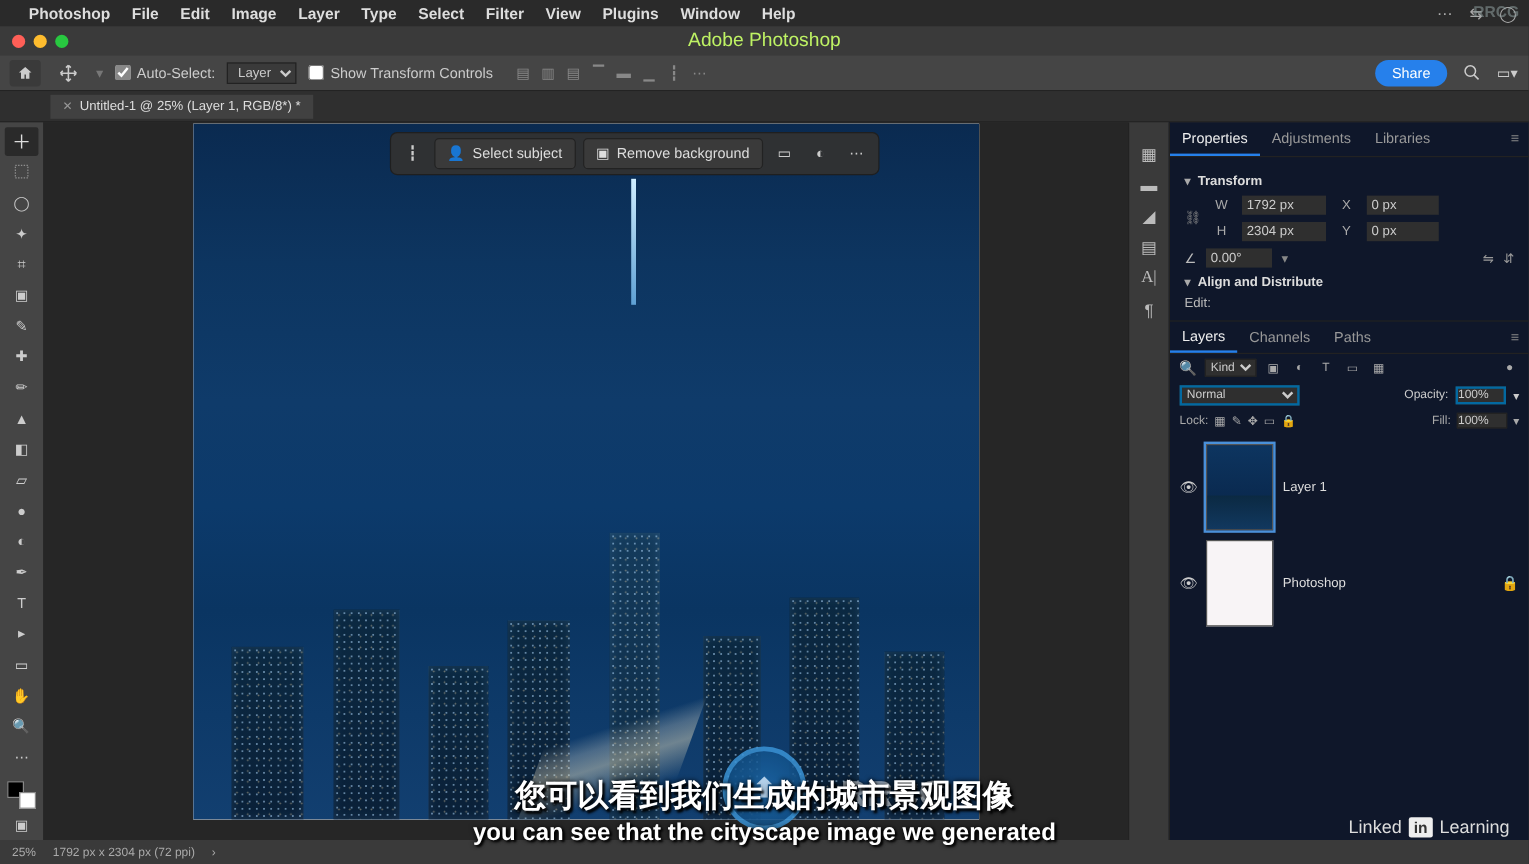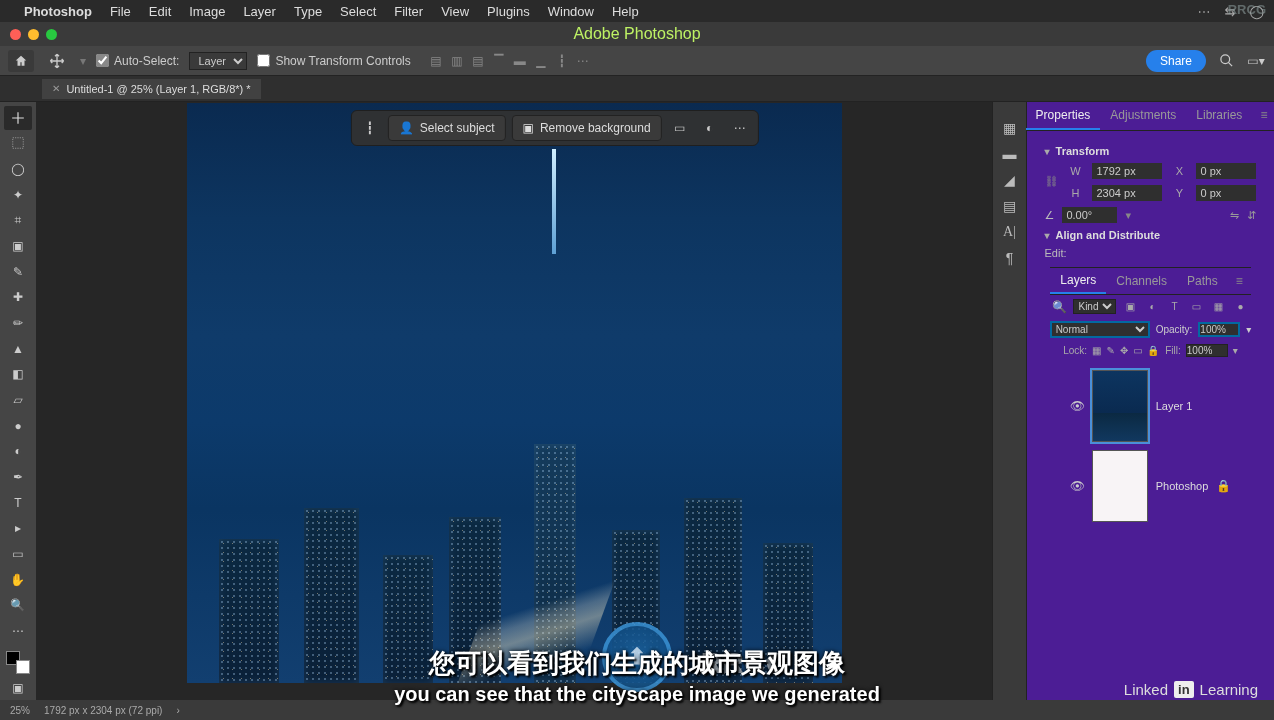--- a/index.html
+++ b/index.html
@@ -2,21 +2,21 @@
 <html><head>
   <meta charset="utf-8">
   <style>
     * { margin: 0; padding: 0; box-sizing: border-box; font-family: -apple-system, "Helvetica Neue", Arial, sans-serif; }
     body { background: #323232; color: #ccc; font-size: 12px; width: 1274px; height: 720px; overflow: hidden; position: relative; }
 
     
     .menubar { height: 22px; background: #2a2a2a; display: flex; align-items: center; padding: 0 10px; color: #ddd; font-size: 13px; }
     .menubar .apple { margin-right: 14px; font-size: 14px; }
     .menubar .appname { font-weight: 600; margin-right: 18px; }
-    .menubar .menu-item { margin-right: 18px; cursor: default; }
+    .menubar .menu-item { margin-right: 18px; cursor: default; font-weight: bold; }
     .menubar-right { margin-left: auto; display: flex; gap: 14px; align-items: center; color: #aaa; }
 
     
     .titlebar { height: 24px; background: #3a3a3a; display: flex; align-items: center; padding-left: 10px; position: relative; }
     .traffic { display: flex; gap: 7px; }
     .traffic span { width: 11px; height: 11px; border-radius: 50%; display: inline-block; }
     .tr-close { background: #ff5f57; }
     .tr-min { background: #febc2e; }
     .tr-max { background: #28c840; }
     .titlebar-title { position: absolute; left: 50%; transform: translateX(-50%); color: #bef264; font-size: 16px; }
@@ -62,21 +62,21 @@
 
     .ctx-toolbar { position: absolute; top: 8px; left: 50%; transform: translateX(-40%); display: flex; gap: 6px; align-items: center; background: rgba(50,50,50,0.95); border: 1px solid #1f1f1f; border-radius: 6px; padding: 4px 6px; }
     .ctx-btn { background: #3a3a3a; border: 1px solid #222; color: #ddd; padding: 5px 10px; border-radius: 4px; font-size: 12px; display: flex; align-items: center; gap: 6px; }
     .ctx-icon { width: 24px; height: 24px; display: flex; align-items:center; justify-content:center; color:#ccc; }
 
     
     .right-rail { width: 34px; background: #3a3a3a; display: flex; flex-direction: column; align-items: center; gap: 10px; padding-top: 18px; border-left: 1px solid #222; }
     .right-rail span { color: #bbb; font-size: 14px; }
 
     
-    .panels { width: 248px; background: #4c1d95; border-left: 1px solid #222; display: flex; flex-direction: column; align-items: center; }
+    .panels { width: 300px; background: #0f172a; border-left: 1px solid #222; display: flex; flex-direction: column; }
     .panel-tabs { display: flex; border-bottom: 1px solid #222; }
     .panel-tab { padding: 6px 10px; font-size: 12px; color: #999; }
     .panel-tab.active { color: #eee; border-bottom: 2px solid #2680eb; }
     .panel-body { padding: 8px 12px; font-size: 11px; color: #bbb; }
     .pixlayer-row { display: flex; align-items: center; gap: 8px; padding: 4px 0; }
     .pixlayer-row .thumb-sm { width: 18px; height: 14px; background: #555; border: 1px solid #666; }
 
     .section-hdr { display: flex; align-items: center; gap: 6px; font-weight: 600; color: #ddd; margin: 6px 0; }
     .section-hdr::before { content: "▾"; font-size: 10px; color: #aaa; }
     .tf-grid { display: grid; grid-template-columns: 18px 70px 18px 60px; gap: 6px 8px; align-items: center; }

